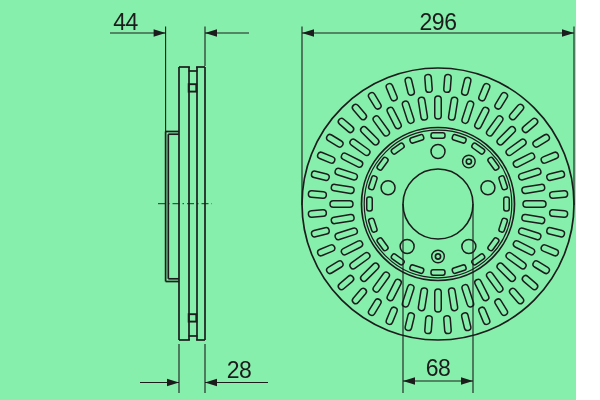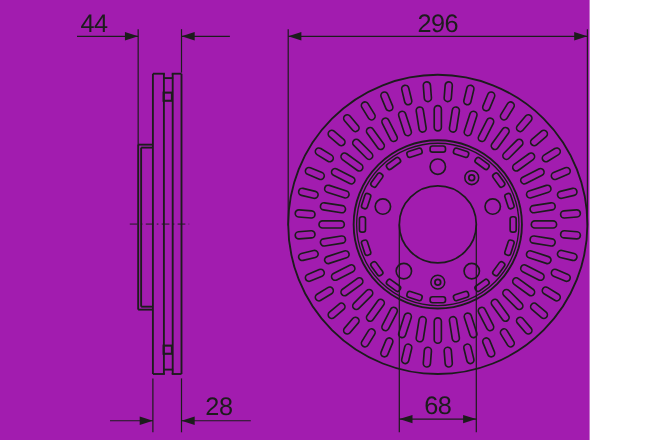--- a/index.html
+++ b/index.html
@@ -1,16 +1,16 @@
 <!DOCTYPE html>
 <html><head>
 <meta charset="utf-8">
 <style>
   html,body{margin:0;padding:0;background:#ffffff;}
-  .page{position:relative;width:536px;height:400px;background:#a21caf;overflow:hidden;}
+  .page{position:relative;width:536px;height:400px;background:#86efac;overflow:hidden;padding-left:40px;}
   .dim-text{
     font-family:"Liberation Sans", sans-serif;
     font-size:23px;
     fill:#1c1c1c;
     text-anchor:middle;
     letter-spacing:-0.5px;
   }
 </style>
 </head>
 <body>

